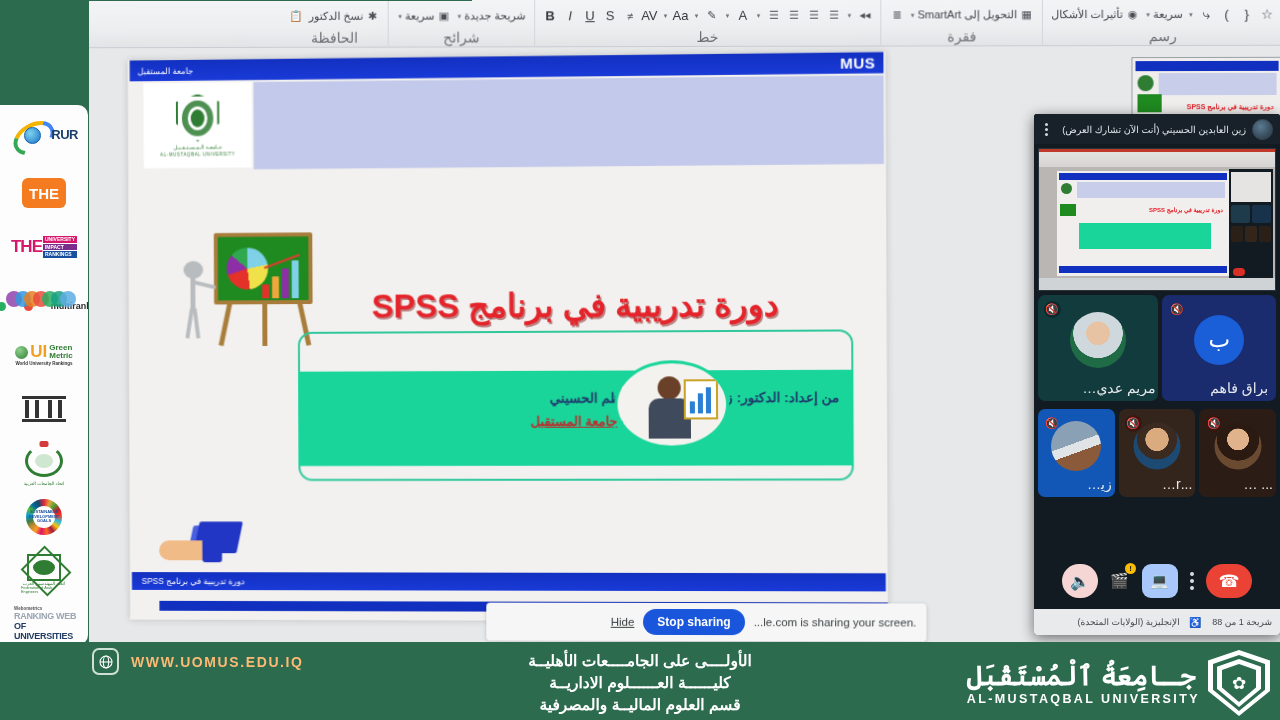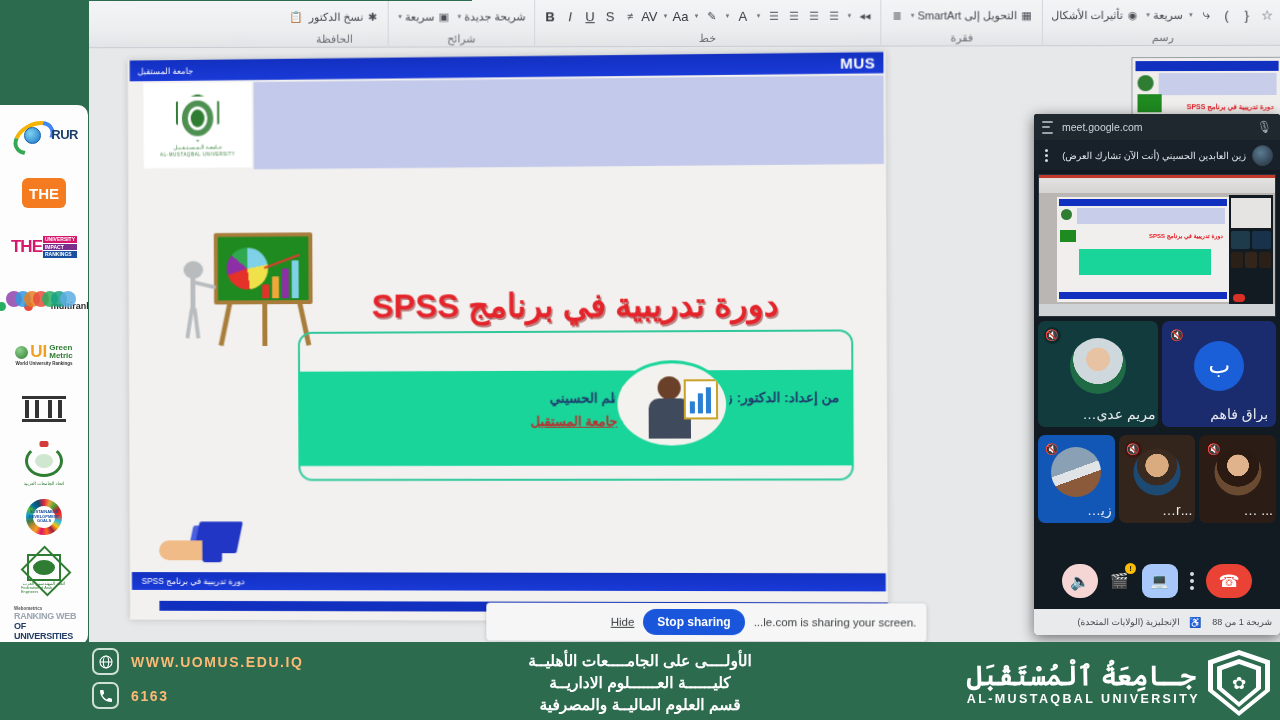--- a/index.html
+++ b/index.html
@@ -160,21 +160,21 @@
   .ribbon { position:absolute; left:0; top:0; width:1194px; height:47px;
     background:linear-gradient(180deg,#f3f4f6 0%, #eceef0 60%, #e2e4e7 100%);
     border-bottom:1px solid #c9ccd1; }
   .ribbon-inner { position:absolute; inset:0; direction:rtl;
     display:flex; justify-content:flex-start; align-items:flex-start; }
   .rb-group { position:relative; height:47px; padding:0 8px;
     border-left:1px solid #d3d6da; display:flex; flex-direction:column;
     justify-content:space-between; align-items:center; }
   .rb-items { display:flex; align-items:center; gap:5px; height:30px;
     padding-top:2px; }
-  .rb-label { font-size:11px; color:#6b6f74; padding-bottom:2px; }
+  .rb-label { font-size:14px; color:#6b6f74; padding-bottom:2px; }
   .rb-btn { font-size:11px; color:#41464b; display:flex; align-items:center;
     gap:2px; white-space:nowrap; }
   .rb-ico { width:15px; height:15px; display:inline-flex; align-items:center;
     justify-content:center; font-size:11px; color:#4a4f55; }
   .rb-sh { width:15px; height:15px; display:inline-flex; align-items:center;
     justify-content:center; font-size:13px; color:#3c4147; }
   .chev { font-size:6px; color:#70757a; }
   .rb-fontbtn { font-size:13px; color:#36393d; width:15px; text-align:center; }
 
   
@@ -753,29 +753,20 @@
       <div class="mp-band"></div>
       <div class="mp-logo"></div>
       <div class="mp-img"></div>
       <div class="mp-title">دورة تدريبية في برنامج SPSS</div>
       <div class="mp-foot"></div>
     </div>
   </div>
 
   <div class="meet">
 
-    <div class="meet-urlbar">
-      <span class="meet-url-ico">
-        <i></i>
-          <i></i>
-          <i></i>
-      </span>
-      <span class="meet-url-txt">meet.google.com</span>
-      <span class="mic-glyph">🎙</span>
-    </div>
 
     <div class="meet-userbar">
       <span class="meet-avatar"></span>
       <span class="meet-username">زين العابدين الحسيني (أنت الآن تشارك العرض)</span>
       <span class="kebab">
           <i></i>
           <i></i>
           <i></i>
         </span>
     </div>
@@ -862,28 +853,20 @@
     <div class="contact-row">
       <span class="ci">
         <svg viewBox="0 0 24 24" fill="none" stroke="#fff" stroke-width="1.6">
           <circle cx="12" cy="12" r="9"></circle>
             <ellipse cx="12" cy="12" rx="4" ry="9"></ellipse>
           <line x1="3" y1="12" x2="21" y2="12"></line>
         </svg>
       </span>
       <span class="contact-text">WWW.UOMUS.EDU.IQ</span>
     </div>
-    <div class="contact-row">
-      <span class="ci">
-        <svg viewBox="0 0 24 24" fill="#fff">
-          <path d="M6.6 10.8c1.4 2.8 3.8 5.2 6.6 6.6l2.2-2.2c.3-.3.7-.4 1-.2 1.2.4 2.4.6 3.6.6.6 0 1 .4 1 1V20c0 .6-.4 1-1 1C10.6 21 3 13.4 3 4c0-.6.4-1 1-1h3.5c.6 0 1 .4 1 1 0 1.3.2 2.5.6 3.6.1.4 0 .8-.2 1.1l-2.3 2.1z"></path>
-        </svg>
-      </span>
-      <span class="contact-text">6163</span>
-    </div>
   </div>
 
   <div class="banner-ar">
     <div>الأولــــى على الجامــــعات الأهليــة</div>
     <div>كليــــــة العــــــلوم الاداريــة</div>
     <div>قسم العلوم الماليــة والمصرفية</div>
   </div>
 
   <div class="uni-brand">
     <div class="uni-shield">

